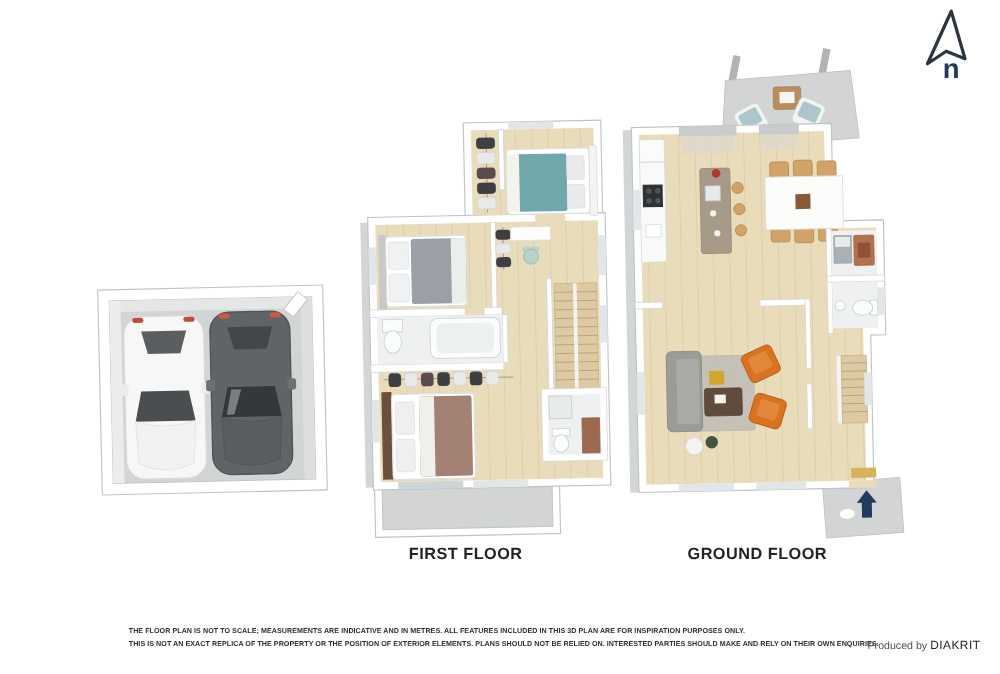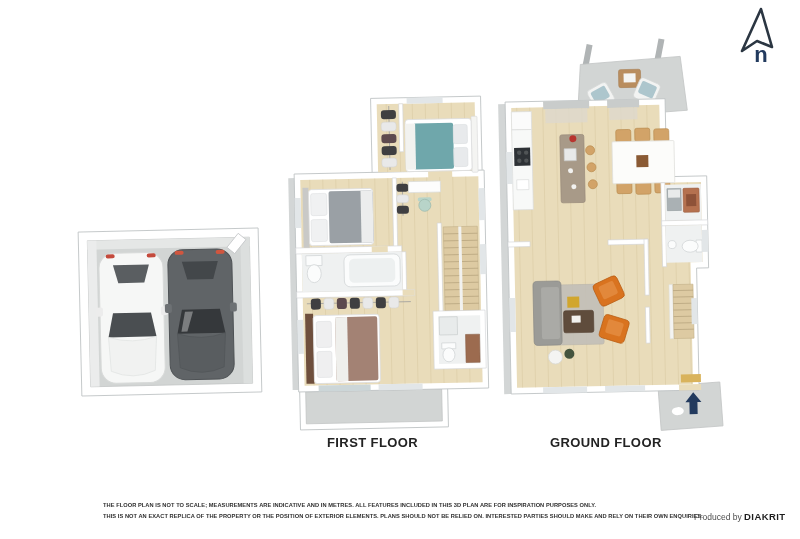--- a/index.html
+++ b/index.html
@@ -4,21 +4,21 @@
 <style>
   html,body{margin:0;padding:0;background:#ffffff;}
   .canvas{position:relative;width:800px;height:539px;background:#ffffff;overflow:hidden;
           font-family:"Liberation Sans",sans-serif;}
   .plan-label{position:absolute;font-size:13px;font-weight:600;letter-spacing:.4px;color:#232323;}
   #first-floor-label{left:299px;top:435px;padding-left:28px;}
   #ground-floor-label{left:550px;top:435px;}
   .footer{position:absolute;left:103px;top:500px;width:600px;font-size:5.7px;font-weight:700;
           color:#2f2f2f;line-height:10.6px;letter-spacing:.05px;white-space:nowrap;}
   .produced{position:absolute;left:694px;top:511px;font-size:8.5px;color:#4e4e4e;white-space:nowrap;}
-  .produced .brand{font-weight:700;font-size:9.5px;color:#1d1d1d;letter-spacing:.4px;}
+  .produced .brand{font-weight:400;font-size:9.5px;color:#1d1d1d;letter-spacing:.4px;}
   svg{position:absolute;display:block;}
   #compass-svg{left:734px;top:6px;}
   #garage-svg{left:72px;top:222px;}
   #first-floor-svg{left:288px;top:92px;}
   #ground-floor-svg{left:490px;top:38px;}
   
   .wall{fill:#ffffff;stroke:#bfc3c5;stroke-width:.9;}
   .iwall{fill:#ffffff;stroke:#d0d3d5;stroke-width:.6;}
   .wood{fill:var(--floor_wood,#e9dcba);}
   .concrete{fill:var(--floor_concrete,#d2d5d4);stroke:#c2c5c5;stroke-width:.8;}

